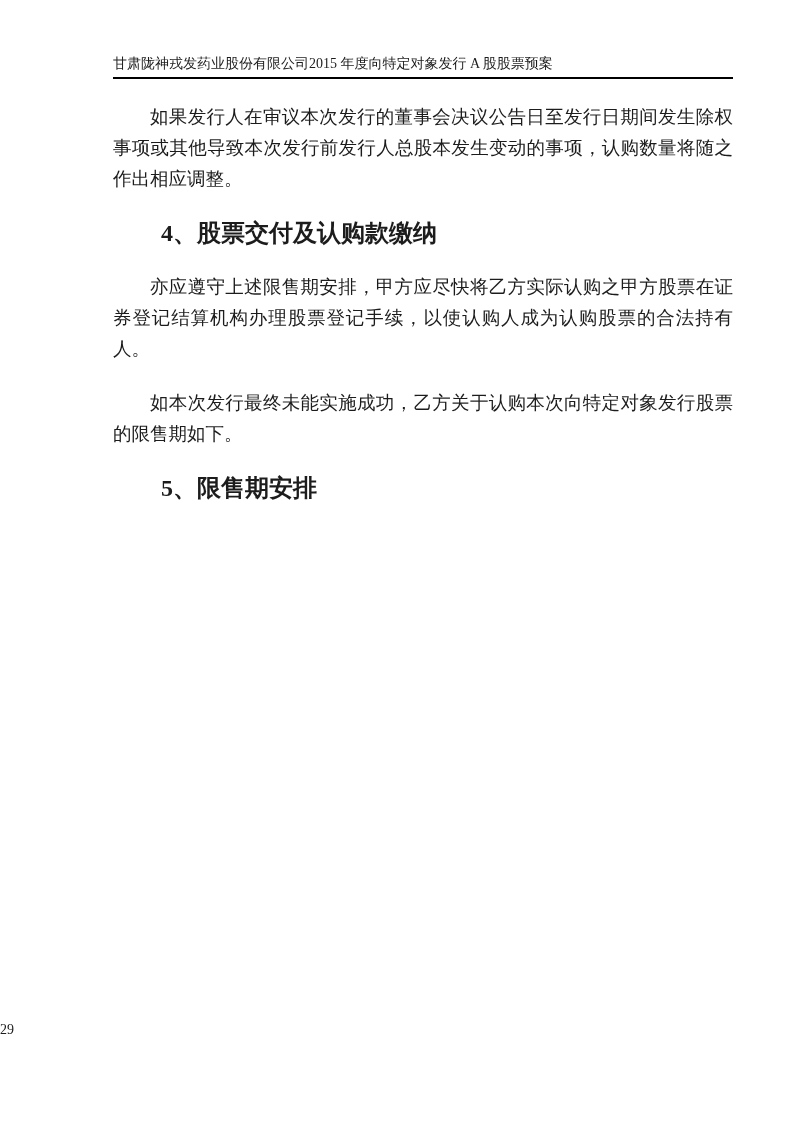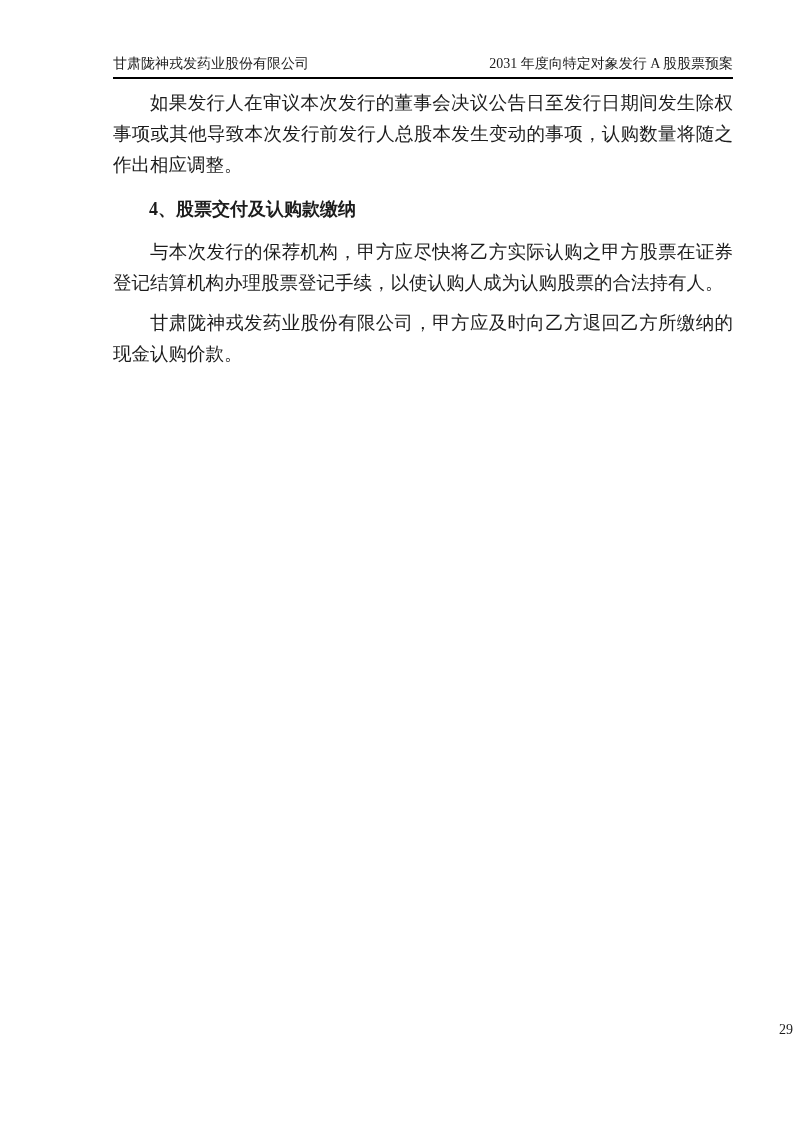--- a/index.html
+++ b/index.html
@@ -18,70 +18,70 @@
   .page {
     position: absolute;
     top: 0;
     left: 113px;
     width: 620px;
     height: 1122px;
   }
   .page-header {
     padding-top: 56px;
     display: flex;
-    justify-content: space-between;
     align-items: flex-end;
     border-bottom: 2px solid #000000;
     padding-bottom: 5px;
     font-size: 14px;
     line-height: 16px;
     white-space: nowrap;
   }
   .doc-body {
     margin-top: 6px;
   }
   .para {
     font-size: 18.5px;
     line-height: 31px;
     text-align: justify;
     text-indent: 2em;
-    margin: 9px 0;
+    margin: 23px 0;
     word-break: break-all;
   }
   .heading {
-    font-size: 18px;
+    font-size: 24px;
     line-height: 31px;
     font-weight: bold;
     text-indent: 2em;
     margin: 13px 0 12px 0;
   }
   .page-footer {
     position: absolute;
     top: 1022px;
     left: 0;
     width: 793px;
-    text-align: right;
+    text-align: left;
     font-size: 14px;
     color: #1c1c1c;
   }
 </style>
 </head>
 <body>
 
 <div class="page">
 
   <div class="page-header">
     <span>甘肃陇神戎发药业股份有限公司</span>
-    <span>2031 年度向特定对象发行 A 股股票预案</span>
+    <span>2015 年度向特定对象发行 A 股股票预案</span>
   </div>
 
   <div class="doc-body">
     <p class="para">如果发行人在审议本次发行的董事会决议公告日至发行日期间发生除权事项或其他导致本次发行前发行人总股本发生变动的事项，认购数量将随之作出相应调整。</p>
     <h3 class="heading">4、股票交付及认购款缴纳</h3>
-    <p class="para">与本次发行的保荐机构，甲方应尽快将乙方实际认购之甲方股票在证券登记结算机构办理股票登记手续，以使认购人成为认购股票的合法持有人。</p>
-    <p class="para">甘肃陇神戎发药业股份有限公司，甲方应及时向乙方退回乙方所缴纳的现金认购价款。</p>
+    <p class="para">亦应遵守上述限售期安排，甲方应尽快将乙方实际认购之甲方股票在证券登记结算机构办理股票登记手续，以使认购人成为认购股票的合法持有人。</p>
+    <p class="para">如本次发行最终未能实施成功，乙方关于认购本次向特定对象发行股票的限售期如下。</p>
+    <h3 class="heading">5、限售期安排</h3>
   </div>
 
 </div>
 
 <div class="page-footer">
   <span>29</span>
 </div>
 
 </body></html>

